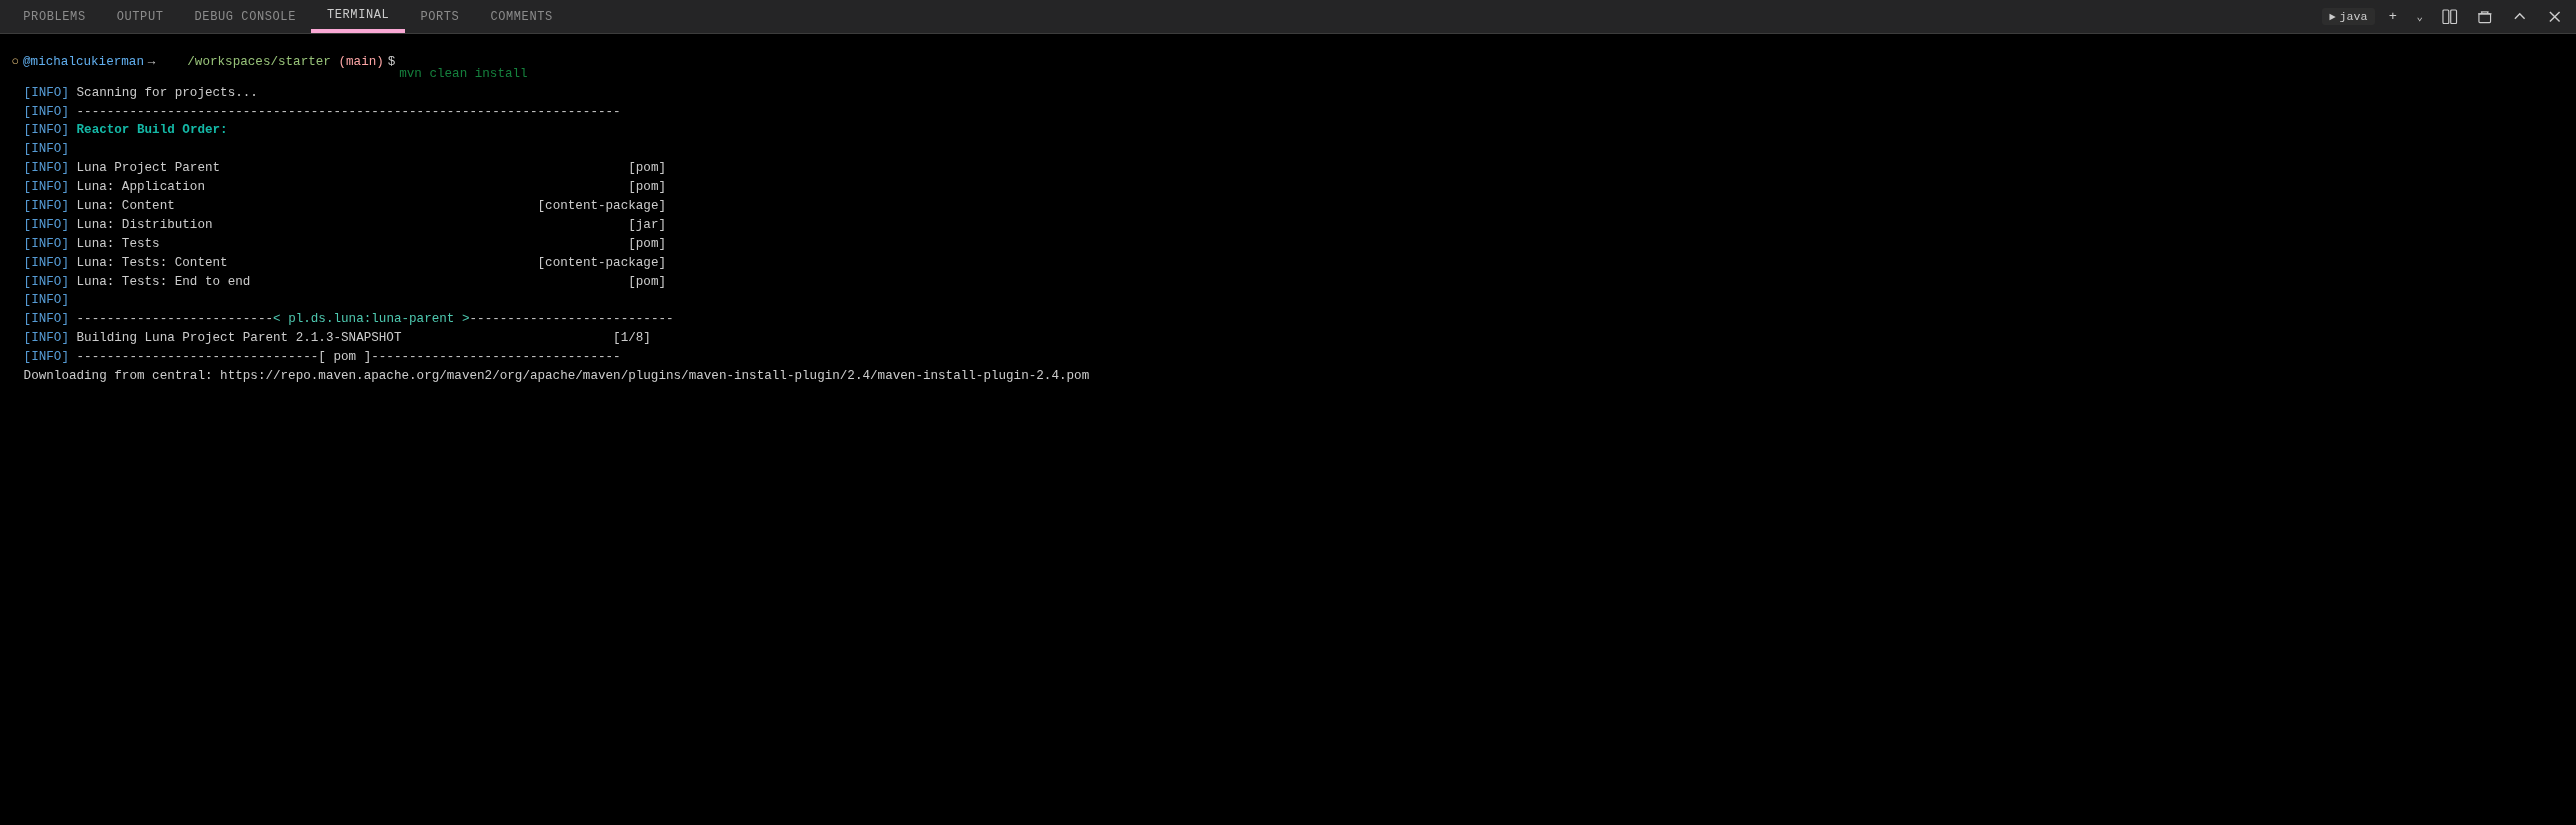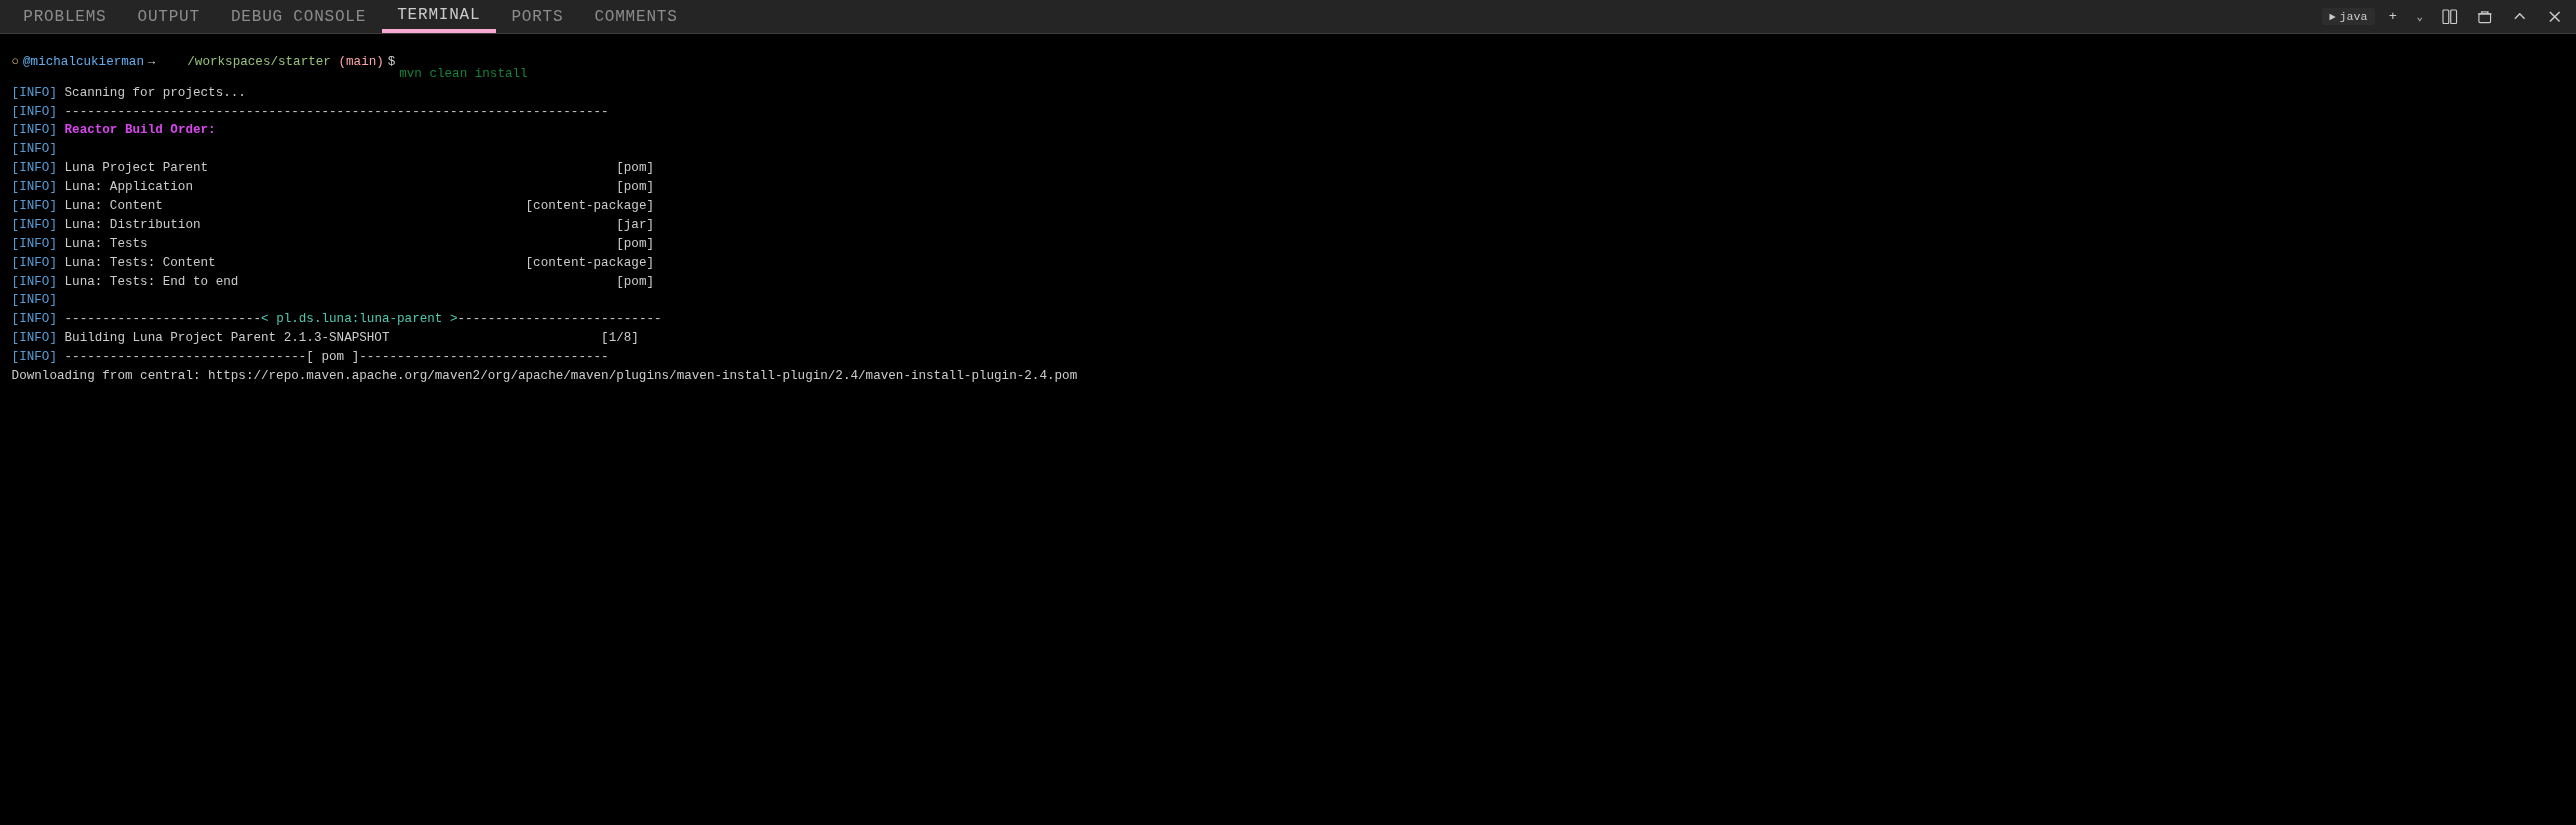--- a/index.html
+++ b/index.html
@@ -32,21 +32,21 @@
       display: flex;
       align-items: center;
       height: 100%;
     }
 
     .tab {
       display: flex;
       align-items: center;
       padding: 0 15.5px;
       height: 100%;
-      font-size: 16px;
+      font-size: 12px;
       color: #8c8c8c;
       cursor: pointer;
       user-select: none;
       white-space: nowrap;
       letter-spacing: 0.05em;
     }
 
     .tab.active {
       color: #cccccc;
       border-bottom: 4px solid #f9a8d4;
@@ -128,34 +128,35 @@
     .prompt-cmd {
       color: #15803d;
       margin-top: 23px;
     }
 
     .info-tag {
       color: #569cd6;
     }
 
     .info-bold {
-      color: #d946ef;
+      color: #14b8a6;
       font-weight: bold;
     }
 
     .info-link {
       color: #4ec9b0;
     }
 
     .info-right {
       color: #cccccc;
     }
 
     .line {
       white-space: pre;
+      margin-left: 12px;
     }
   </style>
 </head>
 <body>
 
 <div class="tab-bar">
   <div class="tab-bar-left">
     <div class="tab">PROBLEMS</div>
     <div class="tab">OUTPUT</div>
     <div class="tab">DEBUG CONSOLE</div>

